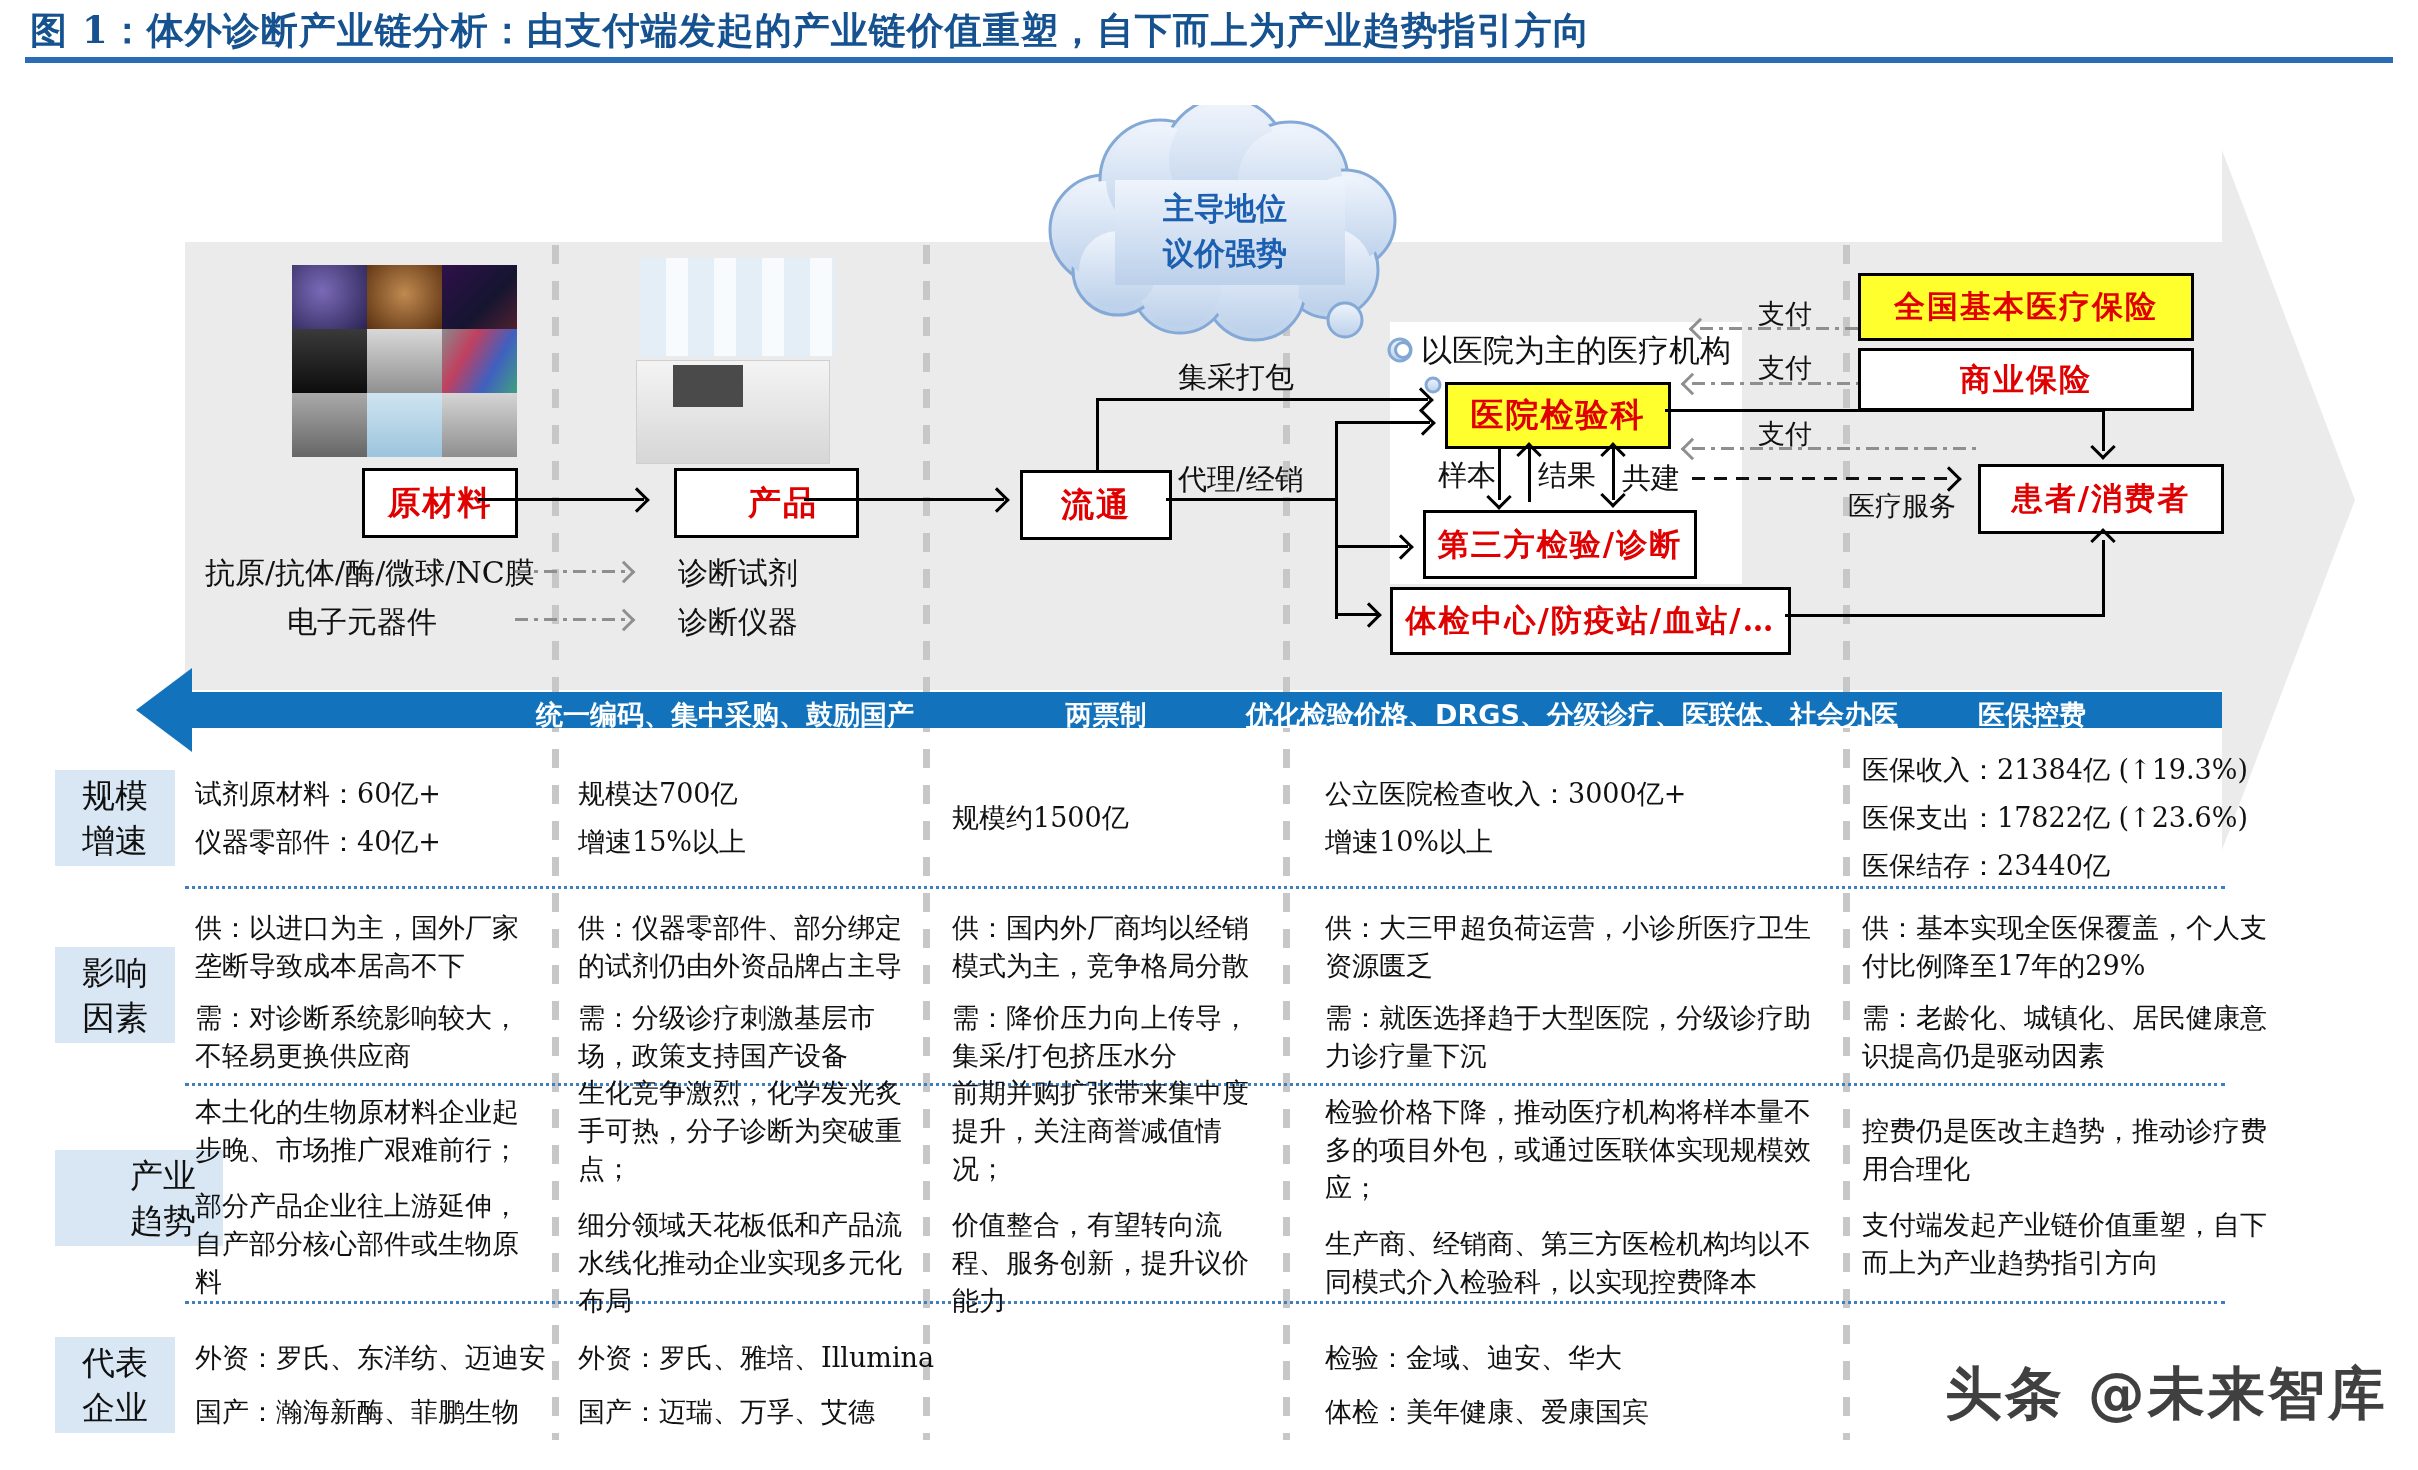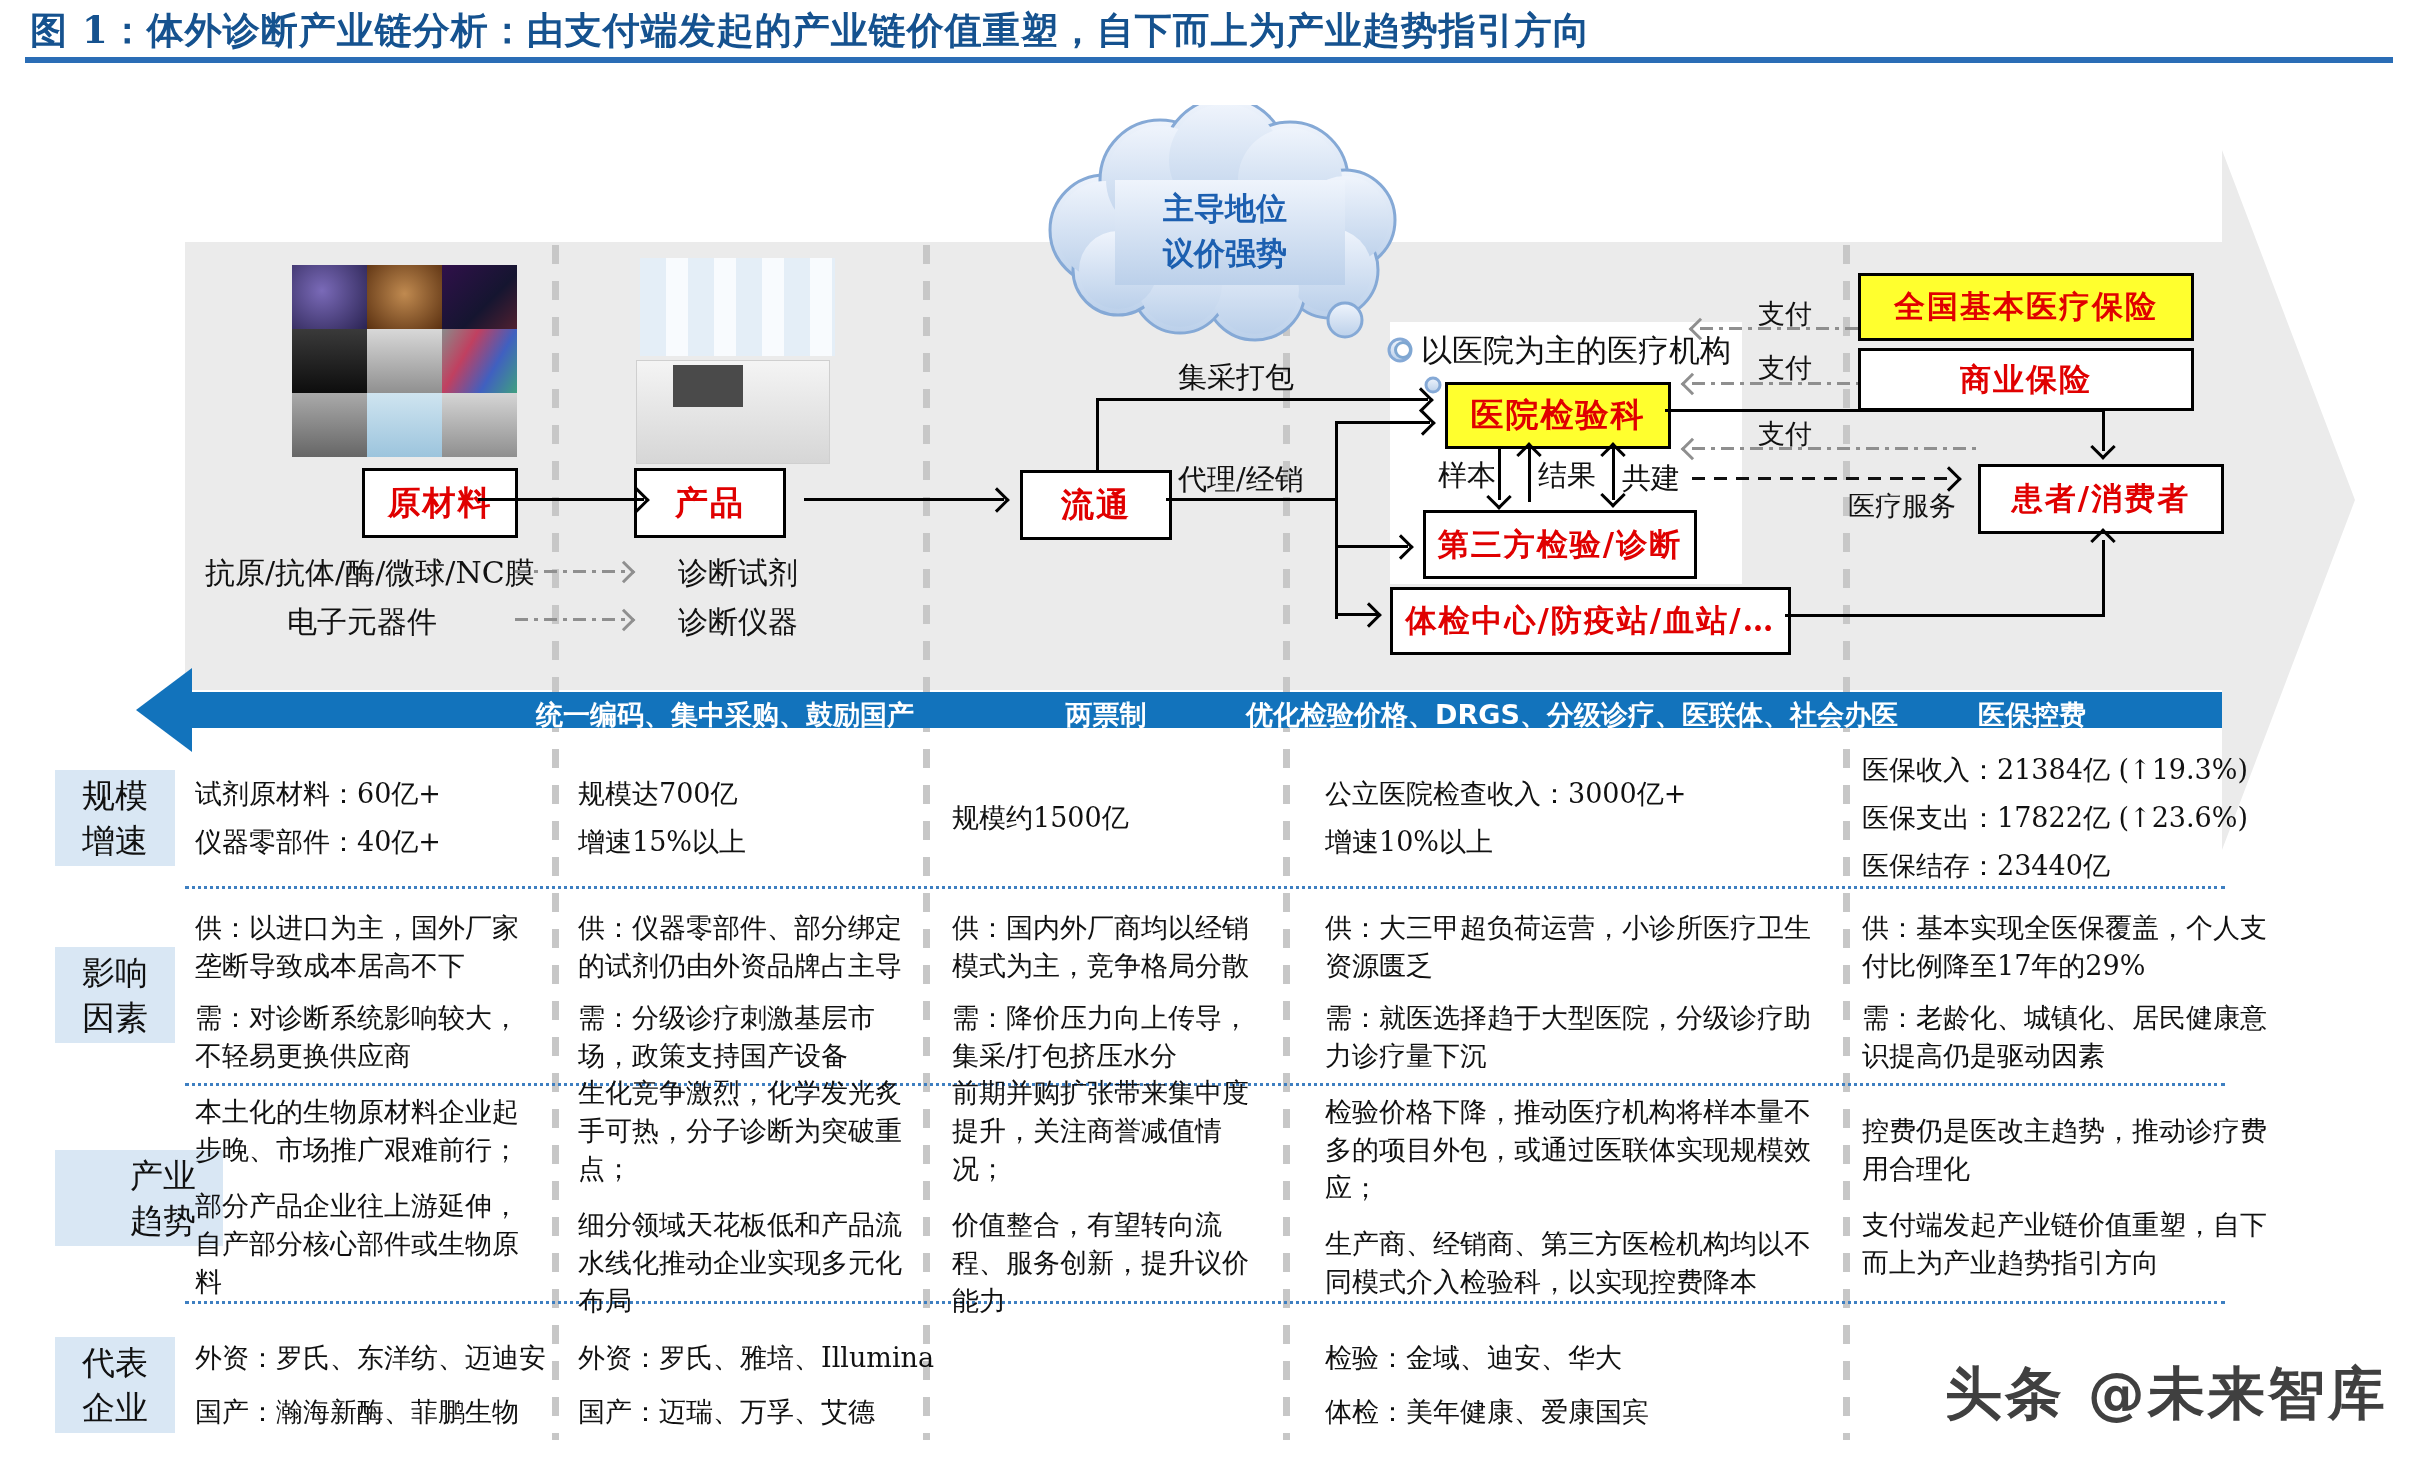--- a/index.html
+++ b/index.html
@@ -140,21 +140,21 @@
     <div class="ph7"></div>
     <div class="ph8"></div>
     <div class="ph9"></div>
   </div>
   <div class="reagent-photo"></div>
   <div class="analyzer-photo">
       <div class="top"></div>
     </div>
 
   <div class="node" style="left:328px;top:468px;width:150px;height:64px;margin-left:34px;">原材料</div>
-  <div class="node" style="left:634px;top:468px;width:146px;height:64px;">产品</div>
+  <div class="node" style="left:674px;top:468px;width:146px;height:64px;padding-left:33px;">产品</div>
   <div class="node" style="left:1020px;top:470px;width:146px;height:64px;">流通</div>
   <div class="node yellow" style="left:1445px;top:382px;width:220px;height:61px;">医院检验科</div>
   <div class="node" style="left:1423px;top:510px;width:268px;height:63px;font-size:31px;">第三方检验/诊断</div>
   <div class="node" style="left:1390px;top:587px;width:395px;height:62px;font-size:31px;">体检中心/防疫站/血站/…</div>
   <div class="node yellow" style="left:1858px;top:273px;width:330px;height:62px;font-size:31px;">全国基本医疗保险</div>
   <div class="node" style="left:1858px;top:348px;width:330px;height:57px;font-size:31px;">商业保险</div>
   <div class="node" style="left:1978px;top:464px;width:240px;height:64px;font-size:31px;">患者/消费者</div>
 
   <div class="bullet" style="left:1394px;top:341px;"></div>
   <div class="lbl" style="left:1421px;top:330px;font-size:31px;">以医院为主的医疗机构</div>
@@ -218,21 +218,21 @@
   <div class="lbl small" style="left:1758px;top:416px;">支付</div>
 
   <div class="bdash" style="left:1692px;top:477px;width:262px;"></div>
   <div class="chev r" style="left:1940px;top:470px;"></div>
   <div class="lbl small" style="left:1848px;top:488px;">医疗服务</div>
 
   <div class="band-tip"></div>
   <div class="band"></div>
   <div class="band-lbl" style="left:725px;">统一编码、集中采购、鼓励国产</div>
   <div class="band-lbl" style="left:1106px;">两票制</div>
-  <div class="band-lbl" style="left:1572px;">优化检验价格、DRGS、分级诊疗、医联体、社会办医</div>
+  <div class="band-lbl" style="left:1572px;text-decoration:underline;">优化检验价格、DRGS、分级诊疗、医联体、社会办医</div>
   <div class="band-lbl" style="left:2032px;">医保控费</div>
 
   <div class="dotrow" style="top:886px;"></div>
   <div class="dotrow" style="top:1083px;"></div>
   <div class="dotrow" style="top:1301px;"></div>
 
   <div class="rowlab" style="top:770px;">
     <span>规模</span>
     <span>增速</span>
   </div>

